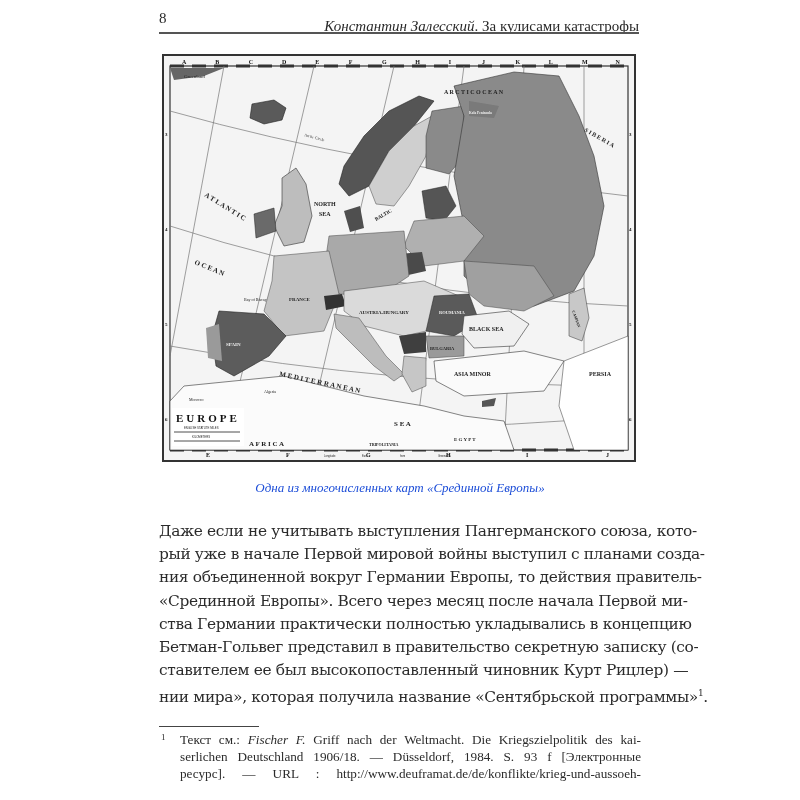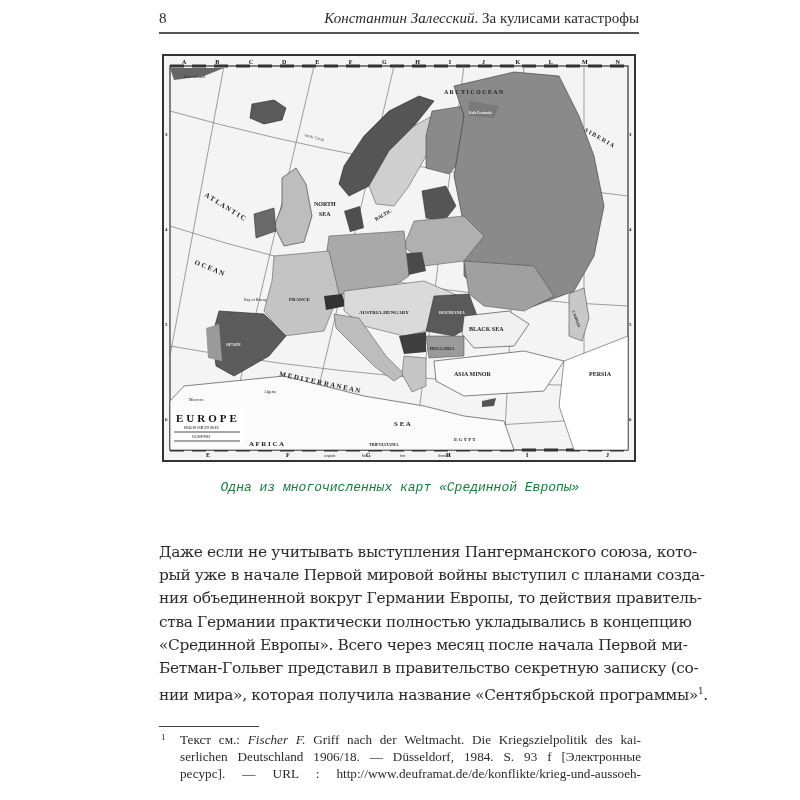--- a/index.html
+++ b/index.html
@@ -1,31 +1,31 @@
 <!DOCTYPE html>
 <html><head>
 <meta charset="utf-8">
 <style>
   html, body { margin: 0; padding: 0; background: #ffffff; }
   body { width: 800px; height: 800px; position: relative; overflow: hidden;
          font-family: "DejaVu Serif", "Liberation Serif", serif; color: #2a2a2a; }
   .header { position: absolute; left: 159px; top: 10px; width: 480px; height: 24px; }
   .page-number { position: absolute; left: 0; top: 0; font-size: 15px; font-family: "Liberation Serif", serif; }
-  .running-title { position: absolute; right: 0; top: 0; font-size: 15px; font-family: "Liberation Serif", serif; }
+  .running-title { position: absolute; right: 0; top: 8px; font-size: 15px; font-family: "Liberation Serif", serif; }
   .running-title .author { font-style: italic; }
   .header-rule { position: absolute; left: 159px; top: 32px; width: 480px; height: 2px; background: #555; }
 
   .map-frame { position: absolute; left: 162px; top: 54px; width: 474px; height: 408px;
                border: 2px solid #333; box-sizing: border-box; background: #f4f4f4; overflow: hidden; }
   .map-frame svg { position: absolute; left: 0; top: 0; }
 
   .caption { position: absolute; left: 160px; top: 480px; width: 480px; text-align: center;
-             font-style: italic; font-size: 13px; font-family: Liberation Mono, monospace; color: #15803d; }
-
-  .body-text { position: absolute; left: 159px; top: 541px; width: 482px; font-size: 15.4px;
+             font-style: italic; font-size: 13px; font-family: Liberation Serif, serif; color: #1d4ed8; }
+
+  .body-text { position: absolute; left: 159px; top: 520px; width: 482px; font-size: 15.4px;
                line-height: 23.2px; font-family: "DejaVu Serif", serif; color: #2b2b2b; letter-spacing: -0.35px; }
   .body-text .line { display: block; white-space: nowrap; text-align: justify; text-align-last: justify; }
   .body-text .line.last { text-align-last: left; }
   sup { font-size: 9px; }
 
   .fn-rule { position: absolute; left: 159px; top: 726px; width: 100px; height: 1px; background: #444; }
   .footnote { position: absolute; left: 159px; top: 731px; width: 482px; font-size: 13.2px; line-height: 17px;
               font-family: "Liberation Serif", serif; color: #2b2b2b; }
   .footnote .fn-mark { position: absolute; left: 2px; top: -2px; font-size: 9px; }
   .footnote .fn-line { display: block; margin-left: 21px; white-space: nowrap; text-align: justify; text-align-last: justify; }
@@ -202,23 +202,24 @@
       </g>
   </svg>
 </div>
 
 <div class="caption">Одна из многочисленных карт «Срединной Европы»</div>
 
 <div class="body-text">
   <span class="line">Даже если не учитывать выступления Пангерманского союза, кото-</span>
   <span class="line">рый уже в начале Первой мировой войны выступил с планами созда-</span>
   <span class="line">ния объединенной вокруг Германии Европы, то действия правитель-</span>
+  <span class="line">«Срединной Европы». Всего через месяц после начала Первой ми-</span>
   <span class="line">ства Германии практически полностью укладывались в концепцию</span>
-  <span class="line">«Срединной Европы». Всего через месяц после начала Первой ми-</span>
   <span class="line">Бетман-Гольвег представил в правительство секретную записку (со-</span>
+  <span class="line">ставителем ее был высокопоставленный чиновник Курт Рицлер) —</span>
   <span class="line last"><span>нии мира», которая получила название «Сентябрьской программы»</span><sup>1</sup><span>.</span></span>
 </div>
 
 <div class="fn-rule"></div>
 <div class="footnote">
   <span class="fn-mark">1</span>
   <span class="fn-line"><span>Текст см.: </span><i>Fischer F.</i><span> Griff nach der Weltmacht. Die Kriegszielpolitik des kai-</span></span>
   <span class="fn-line">serlichen Deutschland 1906/18. — Düsseldorf, 1984. S. 93 f [Электронные</span>
   <span class="fn-line">ресурс]. — URL : http://www.deuframat.de/de/konflikte/krieg-und-aussoeh-</span>
 </div>

